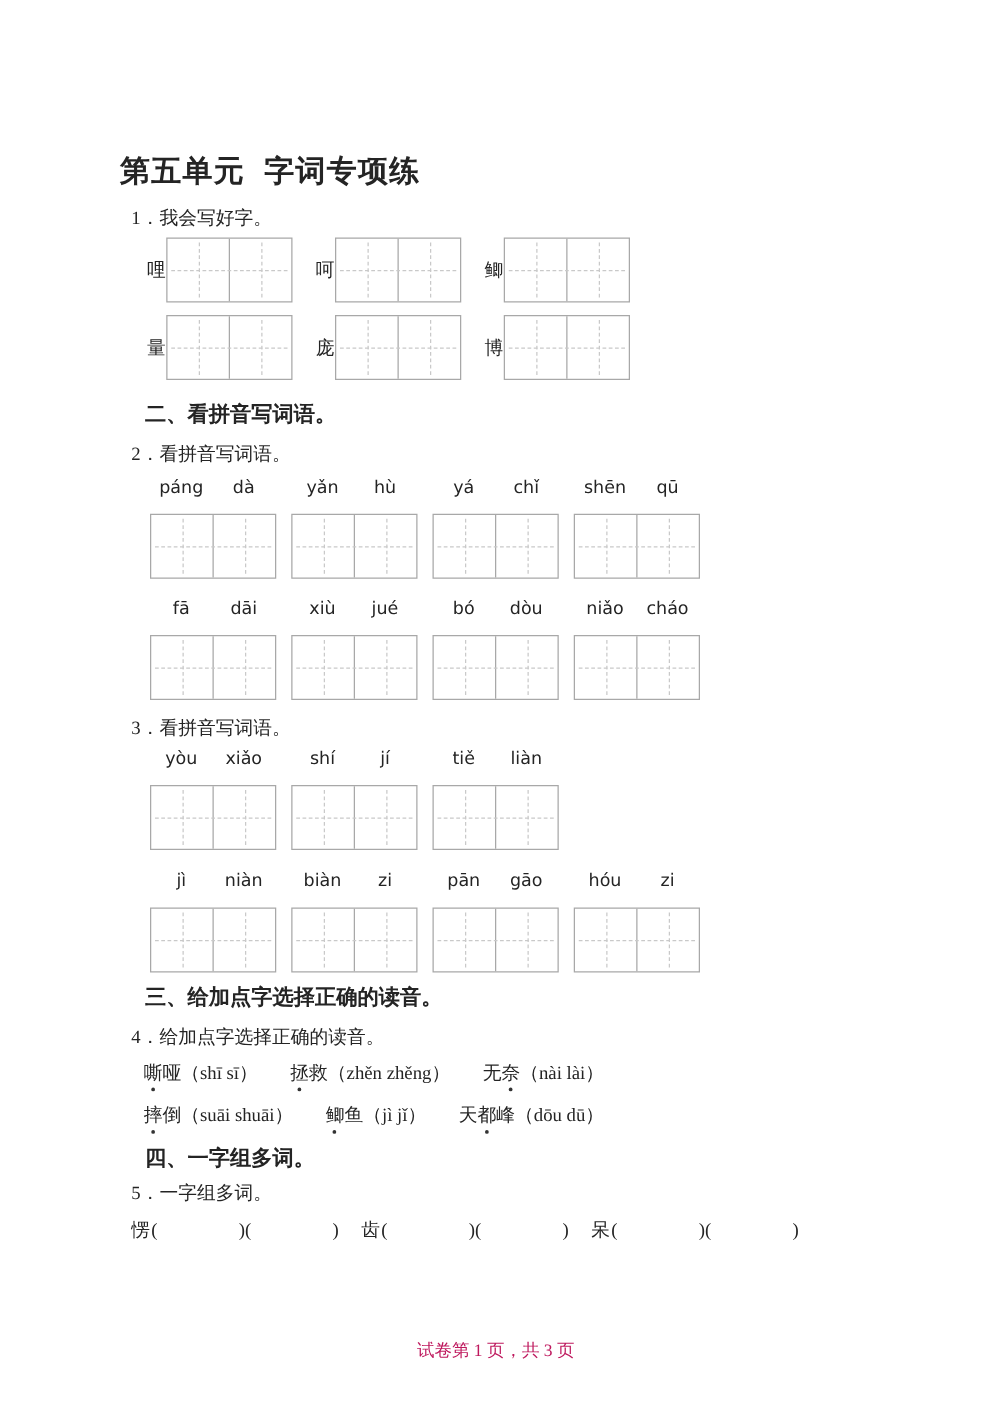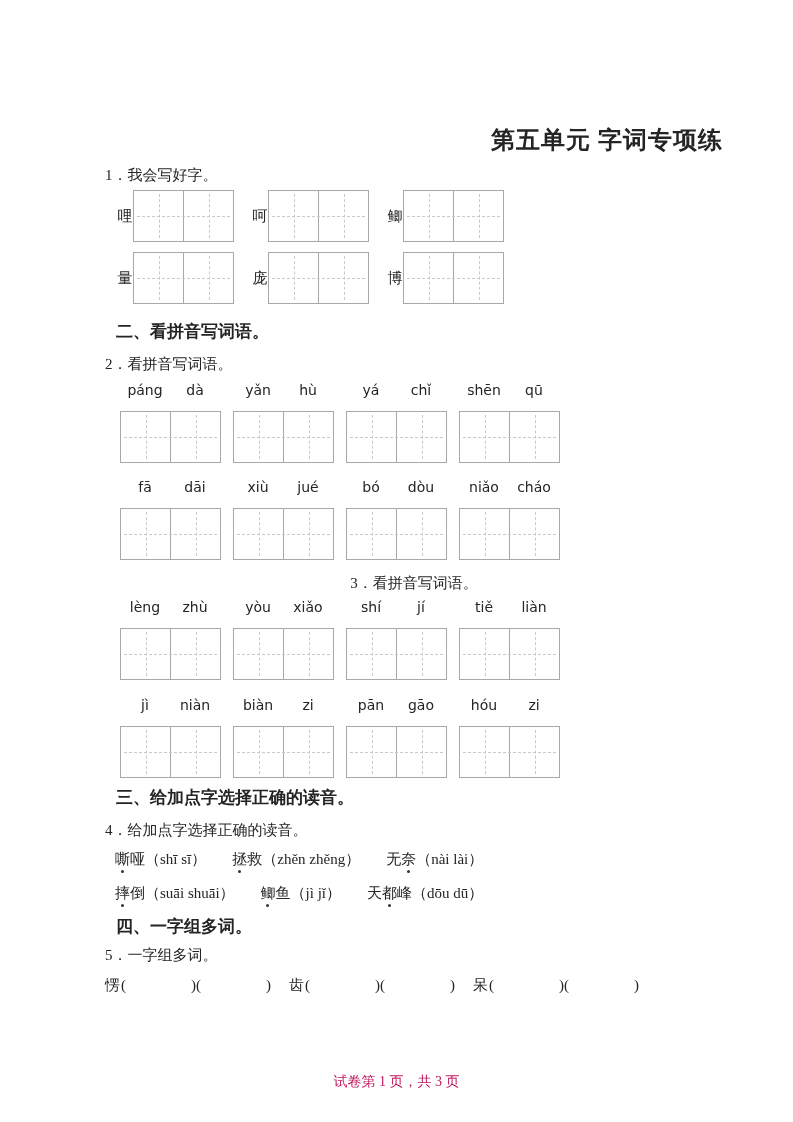--- a/index.html
+++ b/index.html
@@ -8,22 +8,22 @@
     width:793px;height:1122px;
     background:#ffffff;
     color:#242424;
     font-family:"Liberation Serif","DejaVu Serif",serif;
     overflow:hidden;
   }
   .content{padding:0 70px 0 96px;}
 
   .doc-title{
     margin:127px 0 0 0;
-    text-align:right;
-    font-family:Liberation Serif, serif;
+    text-align:left;
+    font-family:Liberation Mono, monospace;
     font-weight:bold;
     font-size:24px;line-height:26px;
     letter-spacing:1px;
   }
   .sec-heading{
     margin:17px 0 0 20px;
     font-family:"Liberation Sans","DejaVu Sans",sans-serif;
     font-weight:bold;
     font-size:17px;line-height:21px;
   }
@@ -238,33 +238,23 @@
           <span>niǎo</span>
           <span>cháo</span>
         </div>
         <div class="tgrid">
           <div class="cell"></div>
           <div class="cell"></div>
         </div>
       </div>
     </div>
 
-    <div class="item-line" style="margin-top:14px;text-align:center;">3．看拼音写词语。</div>
+    <div class="item-line" style="margin-top:14px;">3．看拼音写词语。</div>
 
     <div class="p-row r3">
-      <div class="p-group">
-        <div class="p-labels">
-          <span>lèng</span>
-          <span>zhù</span>
-        </div>
-        <div class="tgrid">
-          <div class="cell"></div>
-          <div class="cell"></div>
-        </div>
-      </div>
       <div class="p-group">
         <div class="p-labels">
           <span>yòu</span>
           <span>xiǎo</span>
         </div>
         <div class="tgrid">
           <div class="cell"></div>
           <div class="cell"></div>
         </div>
       </div>

